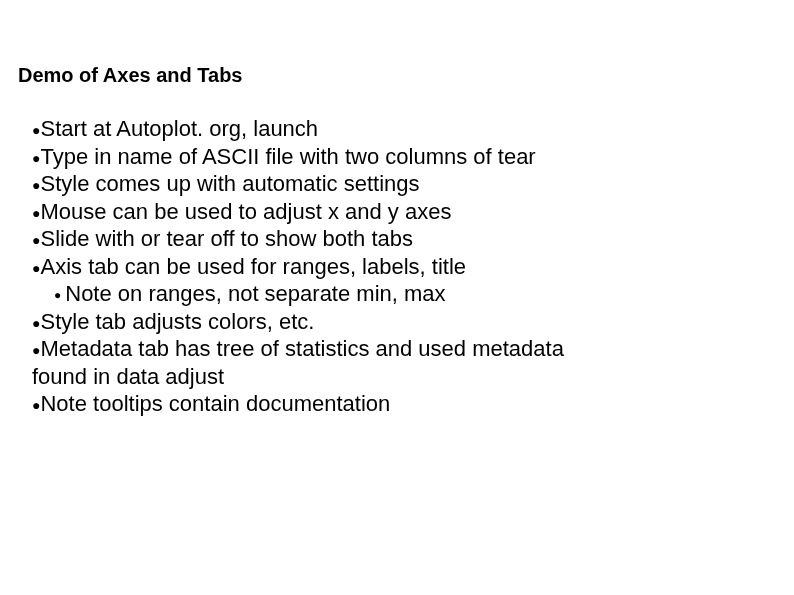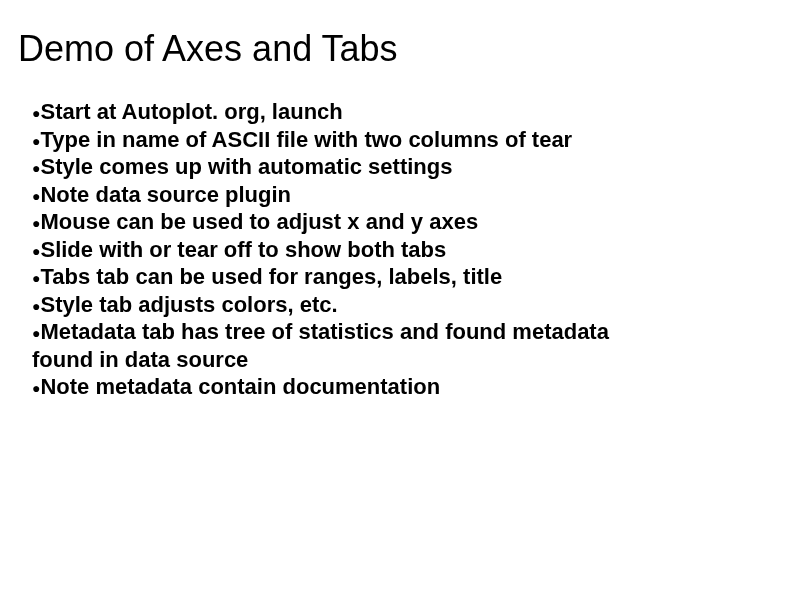--- a/index.html
+++ b/index.html
@@ -9,32 +9,32 @@
     }
     body {
       width: 794px;
       height: 595px;
       background: #ffffff;
       font-family: Arial, Helvetica, sans-serif;
       color: #000000;
       padding: 28px 18px;
     }
     .title {
-      font-size: 36px;
-      font-weight: normal;
+      font-size: 20px;
+      font-weight: bold;
       margin-bottom: 28px;
+      margin-top: 36px;
     }
     .list {
       padding-left: 14px;
       font-size: 22px;
       line-height: 1.25;
     }
     .item {
       display: block;
-      font-weight: bold;
     }
     .bullet {
       display: inline-block;
       vertical-align: middle;
       font-size: 14px;
       line-height: 1;
       margin-right: 0px;
     }
     .sub-item {
       padding-left: 22px;
@@ -62,46 +62,46 @@
   </span>
 
   <span class="item">
     <span class="bullet">●</span><span>Type in name of ASCII file with two columns of tear</span>
   </span>
 
   <span class="item">
     <span class="bullet">●</span><span>Style comes up with automatic settings</span>
   </span>
 
-  <span class="item">
-    <span class="bullet">●</span><span>Note data source plugin</span>
-  </span>
 
   <span class="item">
     <span class="bullet">●</span><span>Mouse can be used to adjust x and y axes</span>
   </span>
 
   <span class="item">
     <span class="bullet">●</span><span>Slide with or tear off to show both tabs</span>
   </span>
 
   <span class="item">
-    <span class="bullet">●</span><span>Tabs tab can be used for ranges, labels, title</span>
+    <span class="bullet">●</span><span>Axis tab can be used for ranges, labels, title</span>
   </span>
 
+  <span class="item sub-item">
+    <span class="sub-bullet">●</span><span>Note on ranges, not separate min, max</span>
+  </span>
 
   <span class="item">
     <span class="bullet">●</span><span>Style tab adjusts colors, etc.</span>
   </span>
 
   <span class="item">
-    <span class="bullet">●</span><span>Metadata tab has tree of statistics and found metadata</span>
+    <span class="bullet">●</span><span>Metadata tab has tree of statistics and used metadata</span>
   </span>
   <span class="item wrap-continuation">
-    <span>found in data source</span>
+    <span>found in data adjust</span>
   </span>
 
 
   <span class="item">
-    <span class="bullet">●</span><span>Note metadata contain documentation</span>
+    <span class="bullet">●</span><span>Note tooltips contain documentation</span>
   </span>
 
 </div>
 
 </body></html>

